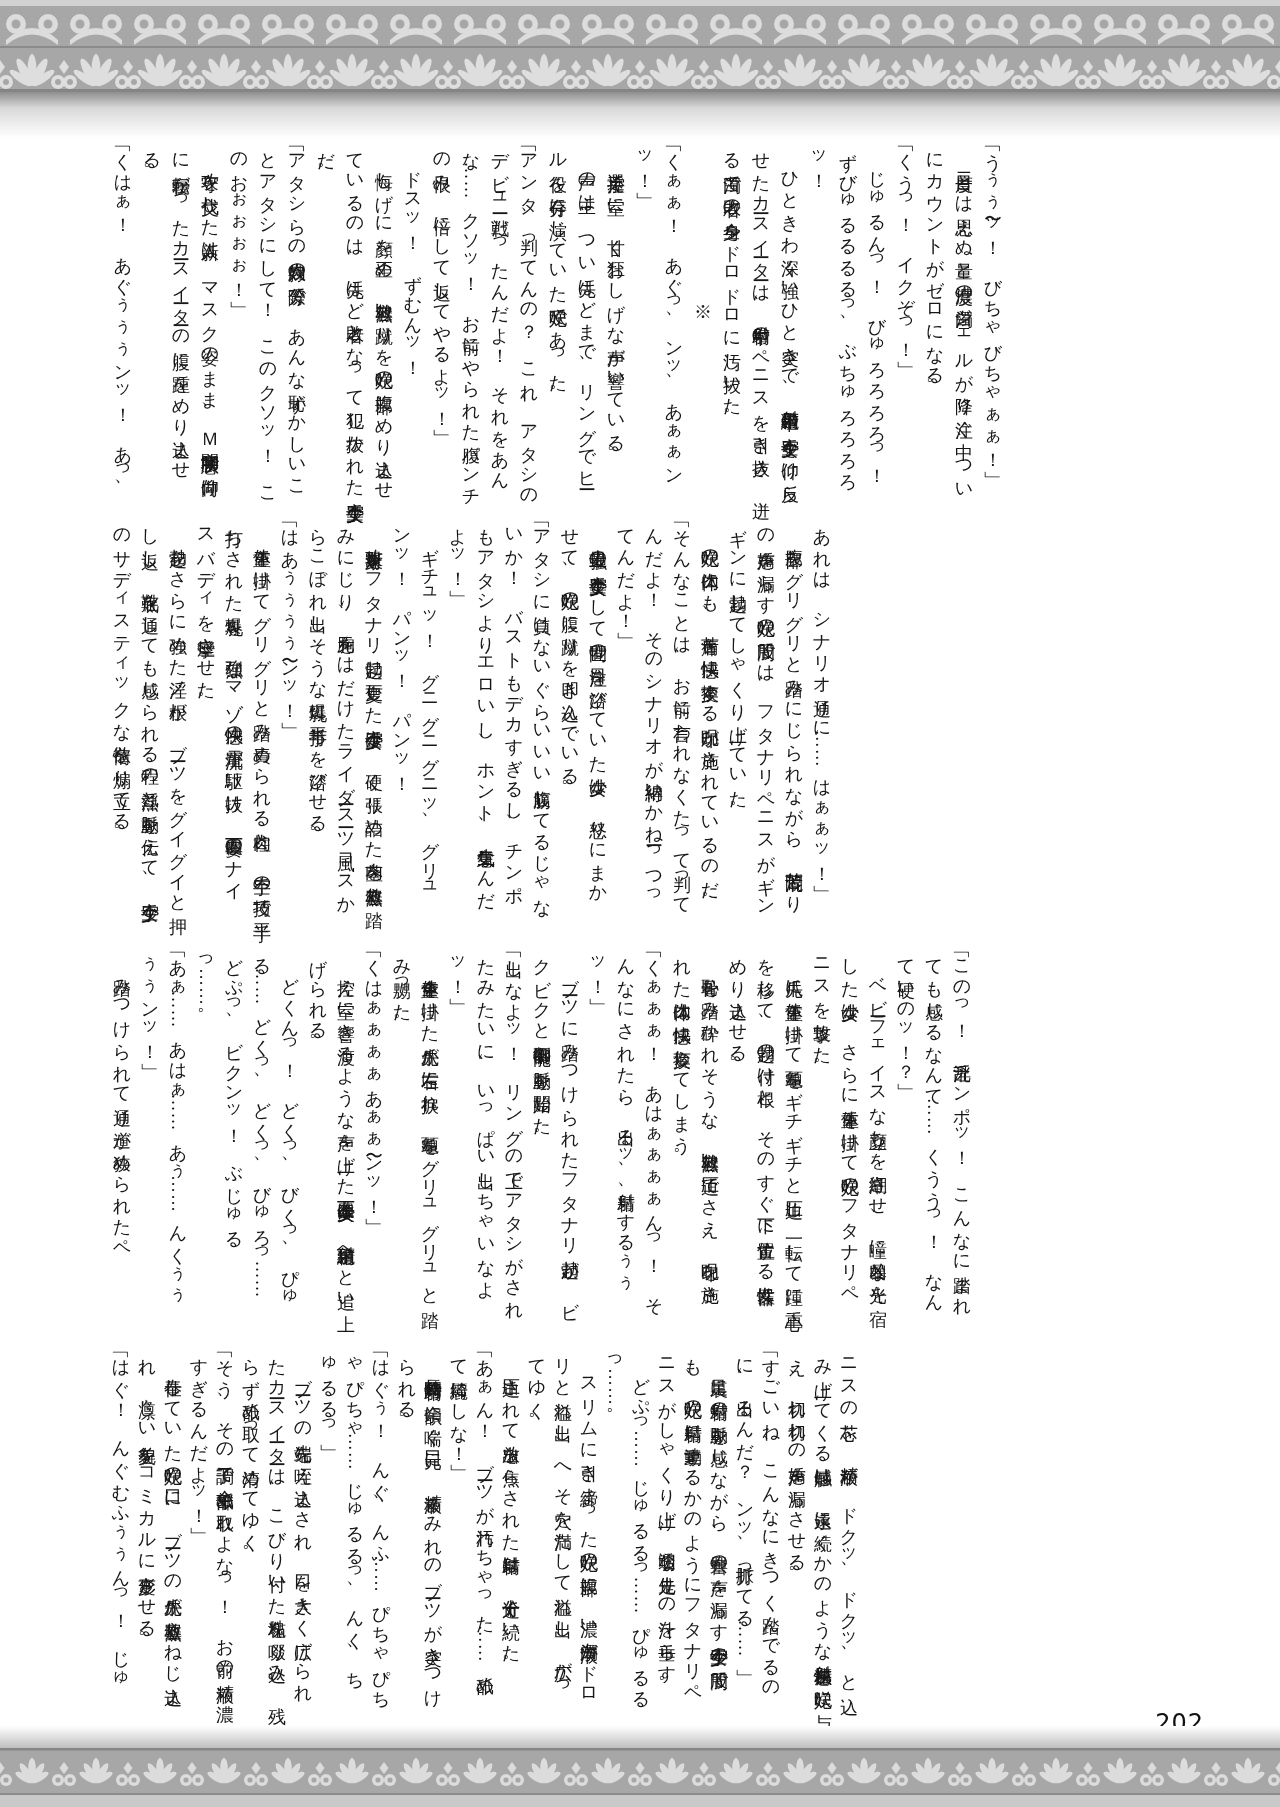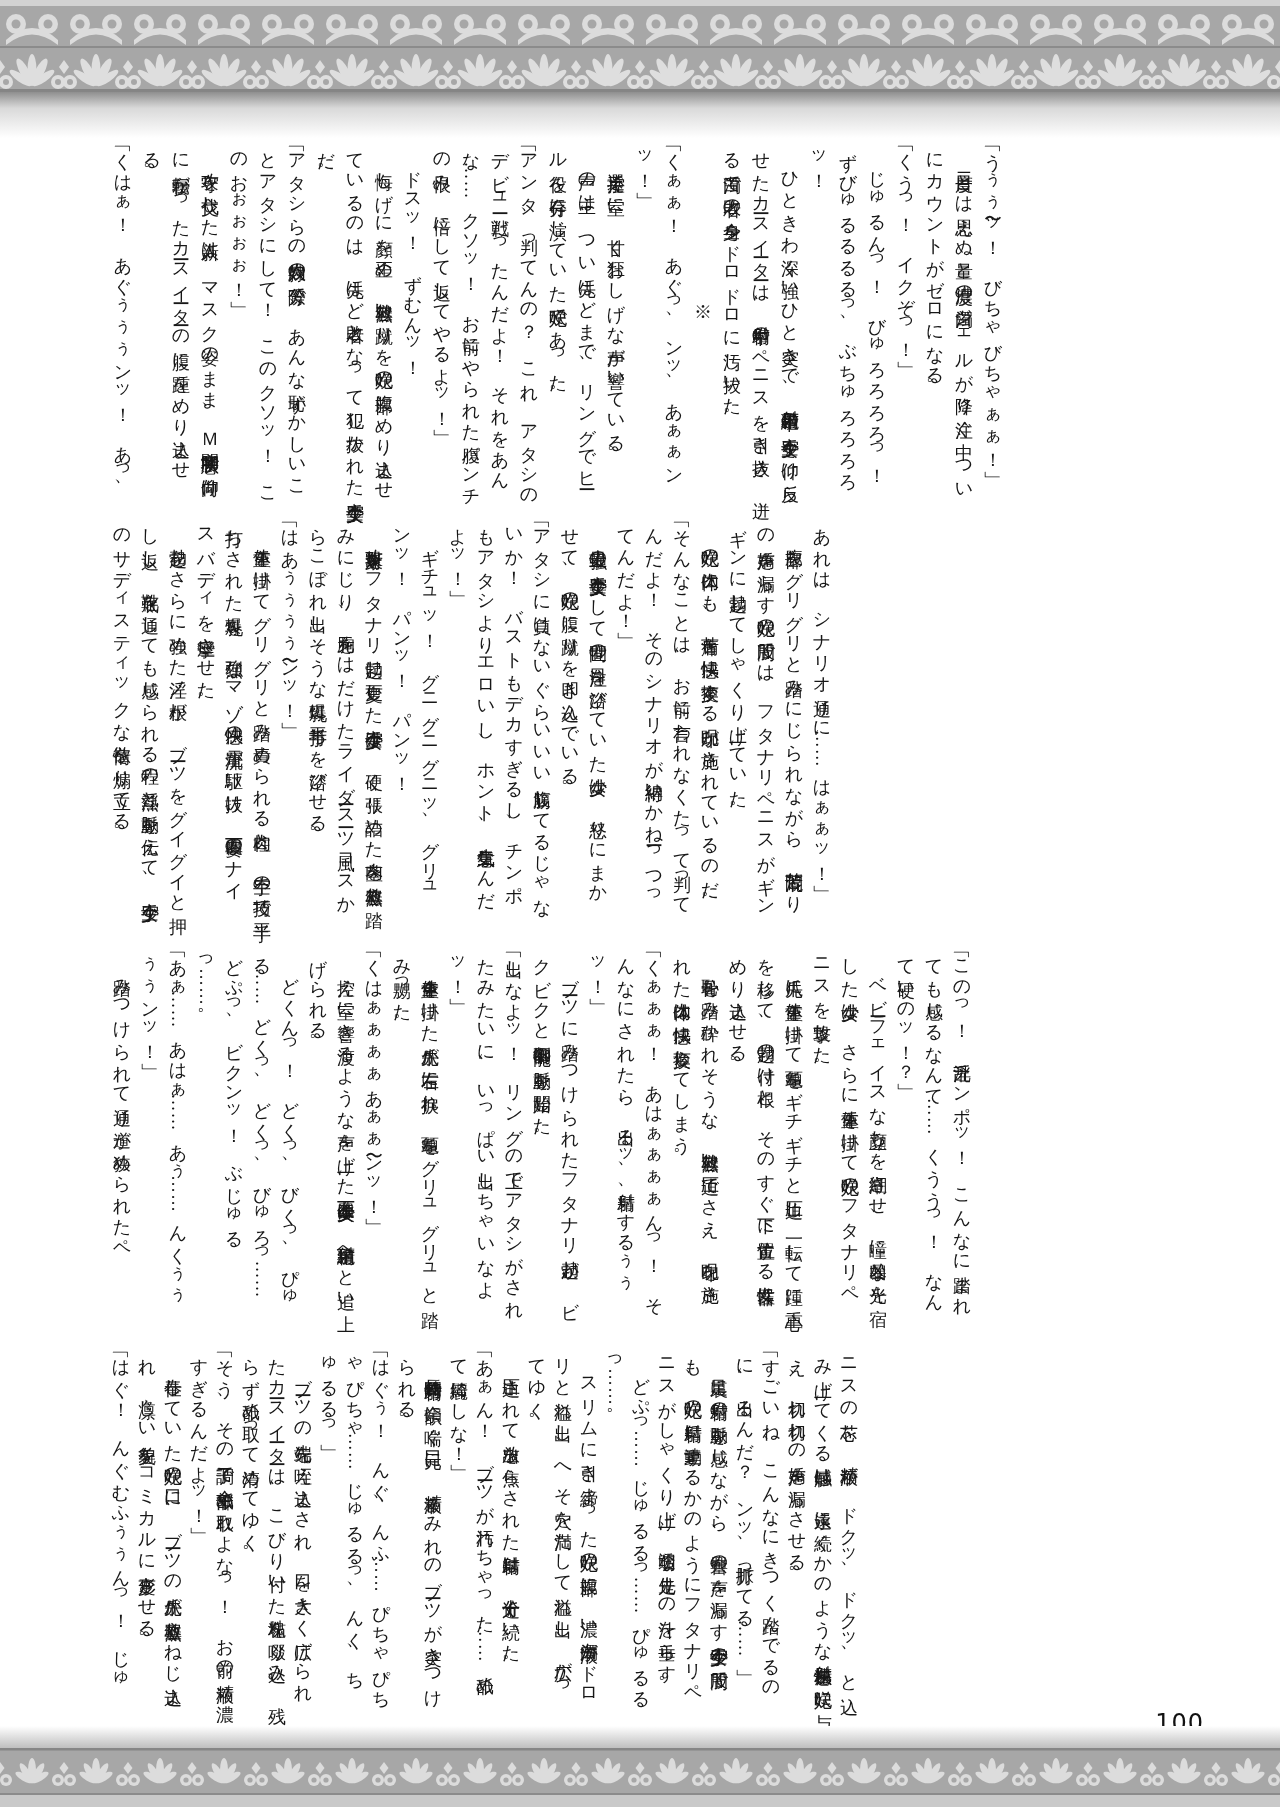--- a/index.html
+++ b/index.html
@@ -130,21 +130,21 @@
         <p>「あぁん！　ブーツが汚れちゃった……舐めて綺麗にしな！」</p>
         <p>　長時間射精の余韻に喘ぐ口元に、精液まみれのブーツが突きつけられる。</p>
         <p>「はぐぅ！　んぐ、んふ……ぴちゃぴちゃぴちゃ……じゅるるっ、んく、ちゅるるっ」</p>
         <p>　ブーツの先端を咥え込まされ、口を大きく広げられたカースイーターは、こびり付いた粘塊を啜り込み、残らず舐め取って清めてゆく。</p>
         <p>「そう、その調子で全部舐め取れよなっ！　お前の精液、濃すぎるんだよッ！」</p>
         <p>　奉仕していた咲妃の口に、ブーツの爪先が容赦無くねじ込まれ、凛々しい美貌をコミカルに変形させる。</p>
         <p>「はぐ！　んぐむふぅぅんっ！　じゅ</p>
       </section>
   </main>
 
-  <div class="page-number">100</div>
+  <div class="page-number">202</div>
 
   <div class="fade-bottom"></div>
 
   <svg class="ornament bottom" width="1280" height="59" viewBox="0 0 1280 59" aria-hidden="true">
     <defs>
       <pattern id="orn-bottom" x="0" y="0" width="64" height="59" patternUnits="userSpaceOnUse">
         <rect width="64" height="59" fill="#a7a7a7"></rect>
         <rect width="64" height="2.5" fill="#868686"></rect>
         <g fill="#dcdcdc">
           <ellipse cx="32" cy="22" rx="4" ry="12"></ellipse>

